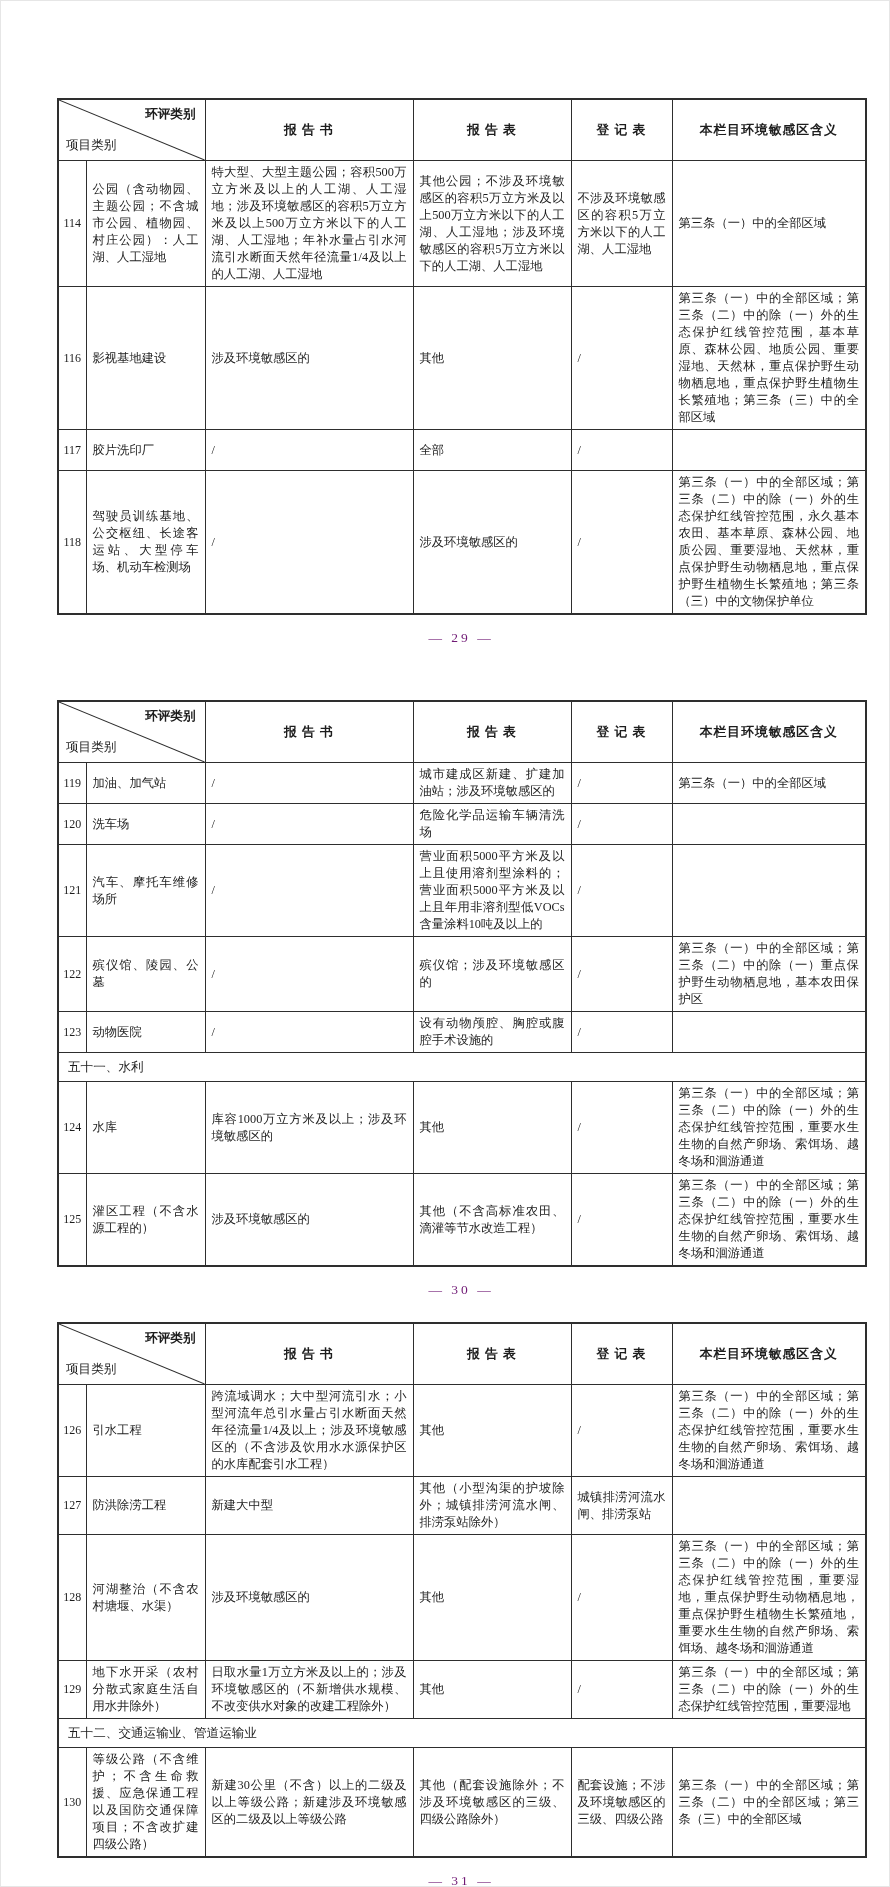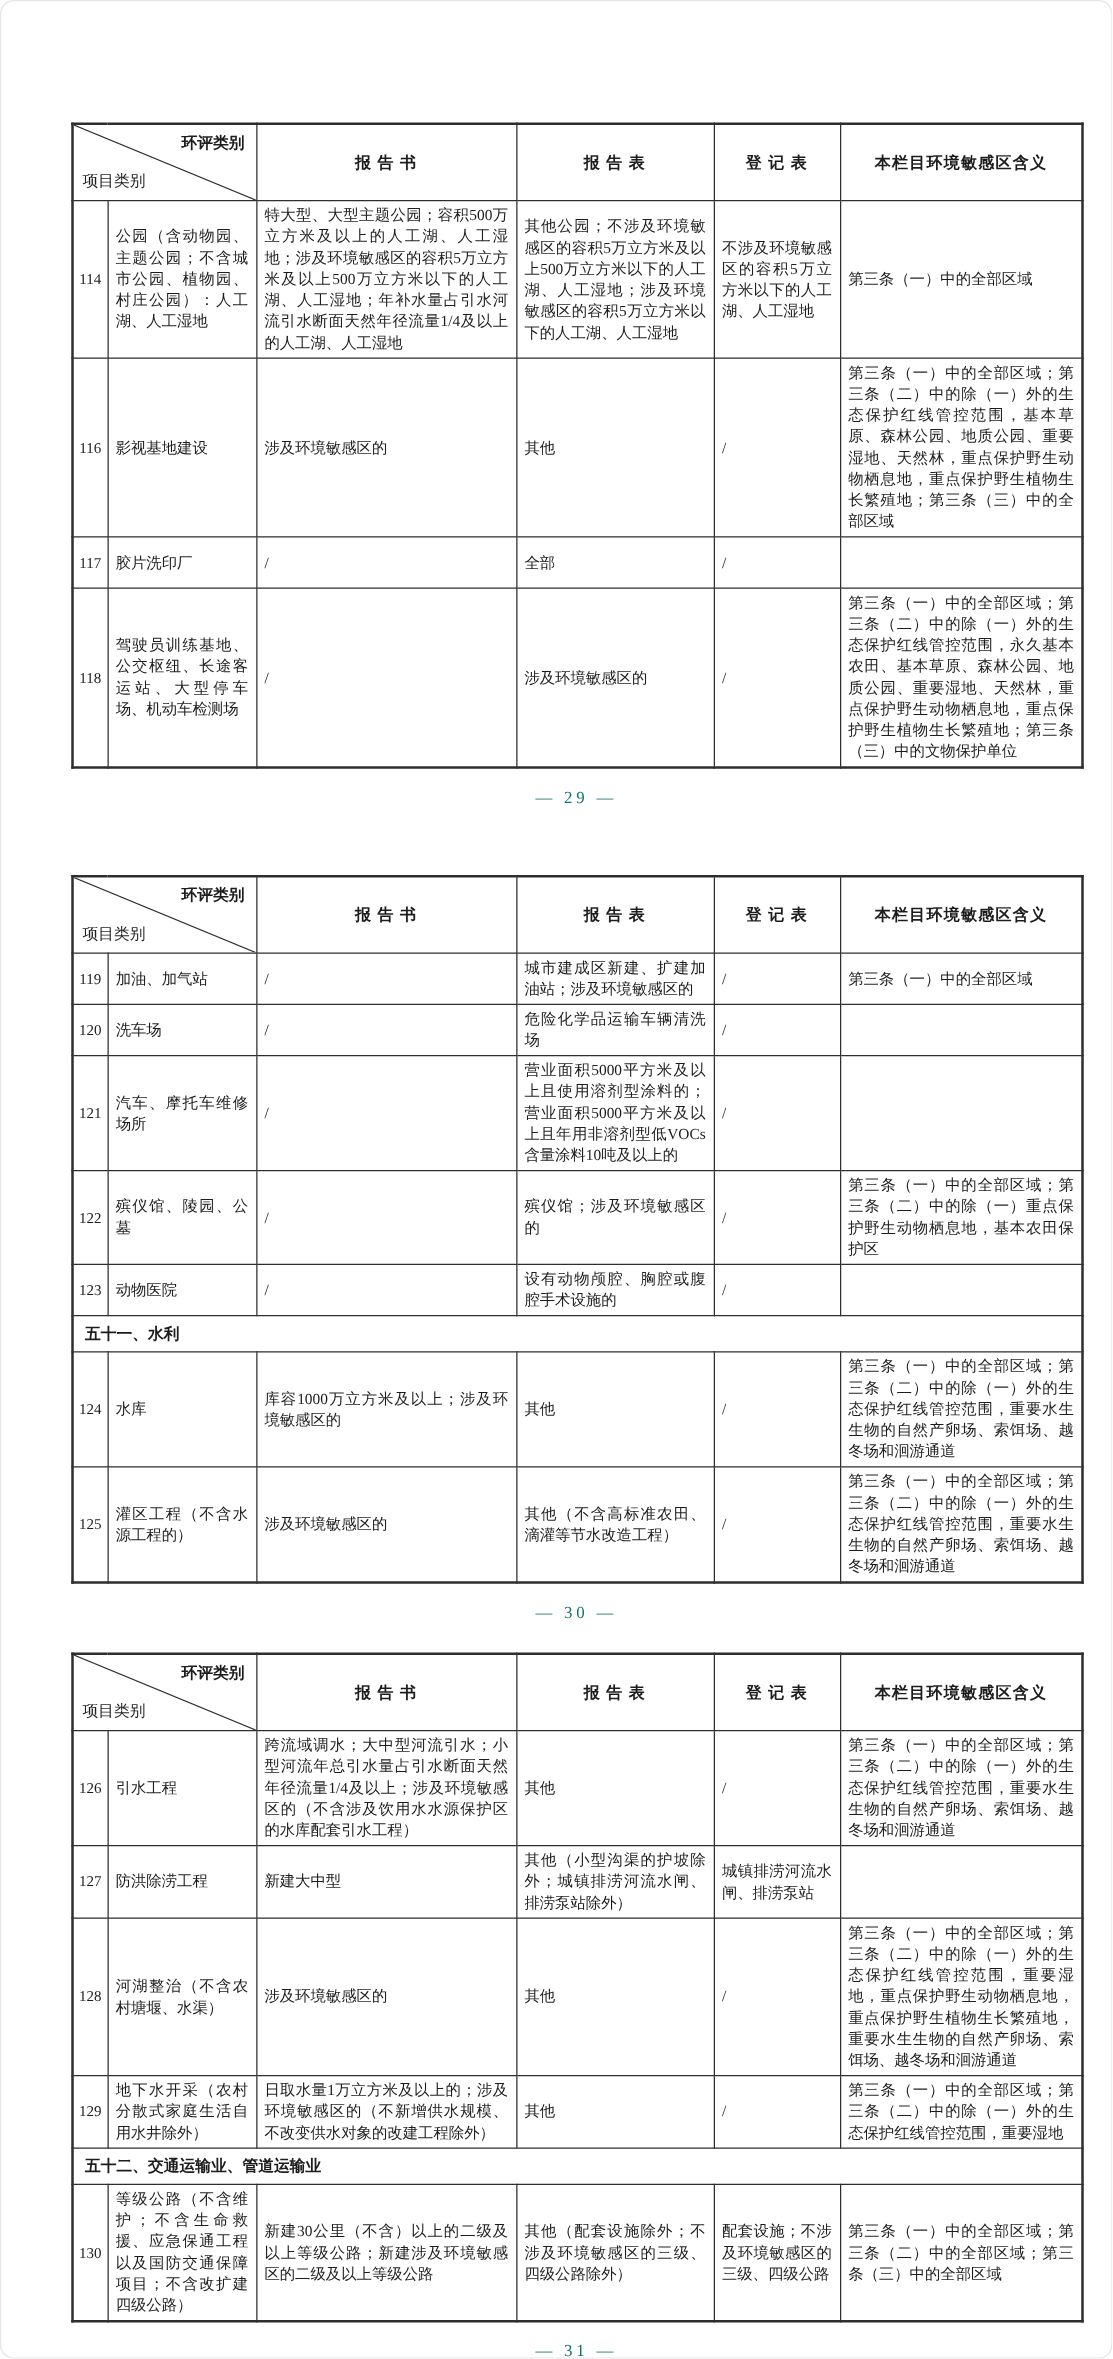--- a/index.html
+++ b/index.html
@@ -1,20 +1,19 @@
 <!DOCTYPE html>
 <html><head>
 <meta charset="utf-8">
 <style>
   html,body{margin:0;padding:0;background:#ffffff;}
   .canvas{
     position:relative;width:890px;height:1887px;background:#ffffff;overflow:hidden;
     font-family:"Liberation Serif","DejaVu Serif",serif;
     box-shadow:inset 0 0 0 1px #e6e6e6;
-    border-radius:11px;
   }
   .sheet{position:absolute;left:57px;width:808px;}
   .env-table{
     border-collapse:collapse;table-layout:fixed;width:808px;
     border:2px solid #2e2e2e;background:#fff;
   }
   .env-table th,.env-table td{border:1px solid #2e2e2e;color:#1d1d1d;}
   .env-table th{
     font-size:12.8px;font-weight:bold;height:56px;text-align:center;
     letter-spacing:1px;padding:2px;
@@ -22,23 +21,23 @@
   th.diag{position:relative;padding:0;letter-spacing:0;}
   .diag-svg{position:absolute;top:0;left:0;width:100%;height:100%;display:block;}
   .diag-top{position:absolute;top:6px;right:9px;font-size:12.6px;font-weight:bold;}
   .diag-bottom{position:absolute;bottom:6px;left:7px;font-size:12.6px;font-weight:normal;}
   .env-table td{
     font-size:12.3px;line-height:17px;padding:3px 6px;vertical-align:middle;height:34px;
   }
   td.num{text-align:center;padding:2px 1px;font-size:12px;margin-top:10px;}
   td.name{text-align:left;text-align:justify;}
   td.txt{text-align:justify;}
-  td.section{font-weight:bold;height:22px;padding:3px 9px;text-align:left;font-size:12.6px;}
+  td.section{font-weight:normal;height:22px;padding:3px 9px;text-align:left;font-size:12.6px;}
   .page-num{
-    text-align:center;margin-top:15px;font-size:13.5px;color:#0f766e;letter-spacing:3px;
+    text-align:center;margin-top:15px;font-size:13.5px;color:#701a75;letter-spacing:3px;
   }
 </style>
 </head>
 <body>
 
 <div class="canvas">
   <section class="sheet" style="top:98px">
       <table class="env-table">
         <colgroup>
           <col style="width:28px">

